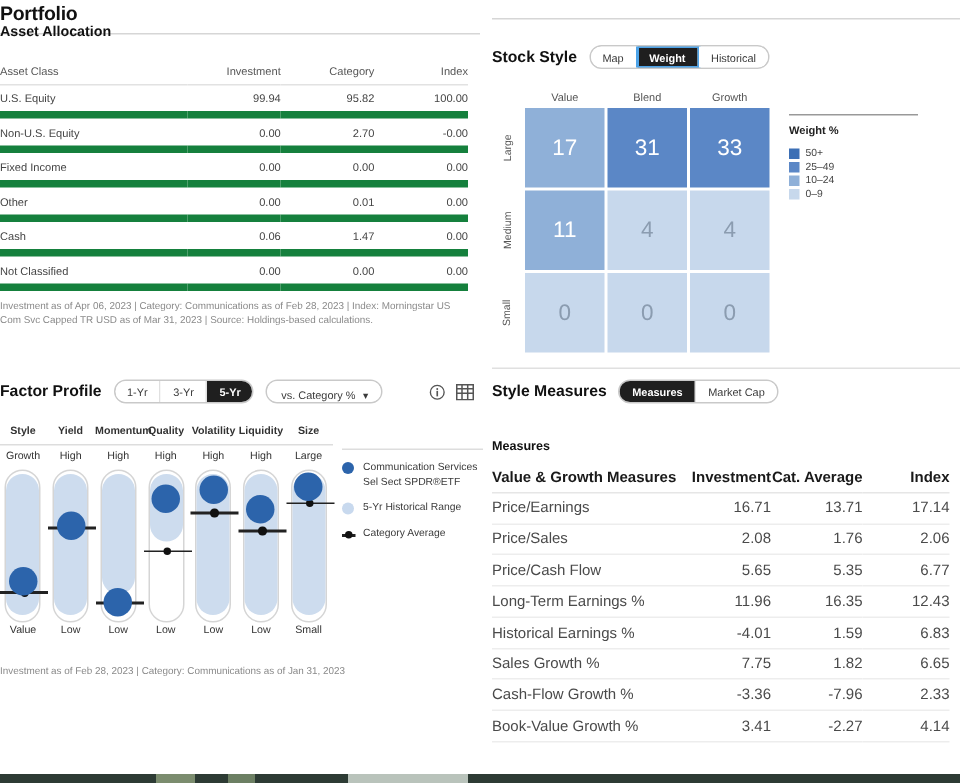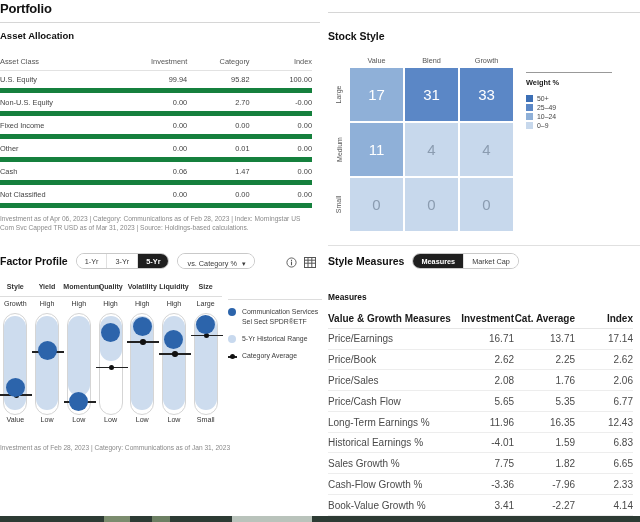--- a/index.html
+++ b/index.html
@@ -23,21 +23,21 @@
   
   #portfolio-title {
     position: absolute; left: 0; top: 1px;
     font-size: 13px; font-weight: bold; color: #111;
     letter-spacing: -0.2px;
   }
   #title-rule { position: absolute; left: 0; top: 22px; width: 320px; height: 1px; background: #d6d6d6; }
   #top-rule-right { position: absolute; left: 328px; top: 12px; width: 312px; height: 1px; background: #d6d6d6; }
 
   
-  #asset-allocation { left: 0; top: 30px; width: 320px; }
+  #asset-allocation { left: 0; top: 16px; width: 320px; }
   #aa-heading { font-size: 9.5px; font-weight: bold; color: #111; margin-bottom: 11px; }
   table.aa { width: 312px; border-collapse: collapse; }
   table.aa th, table.aa td {
     font-size: 7.4px; color: #5a5a5a; font-weight: normal;
     padding: 4.6px 0 4.3px 0; text-align: right; white-space: nowrap;
   }
   table.aa th:first-child, table.aa td:first-child { text-align: left; }
   table.aa thead th { color: #555; border-bottom: 1px solid #e2e2e2; padding-bottom: 4px; }
   table.aa tbody td { border-bottom: 5px solid #15803d; color: #444; }
   table.aa tbody tr:first-child td { border-top: none; }
@@ -218,20 +218,25 @@
             <td>0.00</td>
           </tr>
         </tbody>
     </table>
     <div id="aa-foot" class="foot">Investment as of Apr 06, 2023 | Category: Communications as of Feb 28, 2023 | Index: Morningstar US Com Svc Capped TR USD as of Mar 31, 2023 | Source: Holdings-based calculations.</div>
   </section>
 
   <section class="panel" id="stock-style">
     <div class="hdr-row">
       <div class="sect-title">Stock Style</div>
+      <div class="pill-group pill-round" id="ss-tabs">
+          <div class="pill">Map</div>
+          <div class="pill active focus">Weight</div>
+          <div class="pill">Historical</div>
+        </div>
     </div>
 
     <div id="style-grid-wrap">
       <div class="axis-top" id="ss-cols">
           <div>Value</div>
           <div>Blend</div>
           <div>Growth</div>
         </div>
       <div class="grid-body">
         <div class="row-labels" id="ss-rows">
@@ -461,26 +466,20 @@
         </tr>
       </thead>
       <tbody id="sm-body">
           <tr>
             <td>Price/Earnings</td>
             <td>16.71</td>
             <td>13.71</td>
             <td>17.14</td>
           </tr>
           <tr>
-            <td>Price/Book</td>
-            <td>2.62</td>
-            <td>2.25</td>
-            <td>2.62</td>
-          </tr>
-          <tr>
             <td>Price/Sales</td>
             <td>2.08</td>
             <td>1.76</td>
             <td>2.06</td>
           </tr>
           <tr>
             <td>Price/Cash Flow</td>
             <td>5.65</td>
             <td>5.35</td>
             <td>6.77</td>

